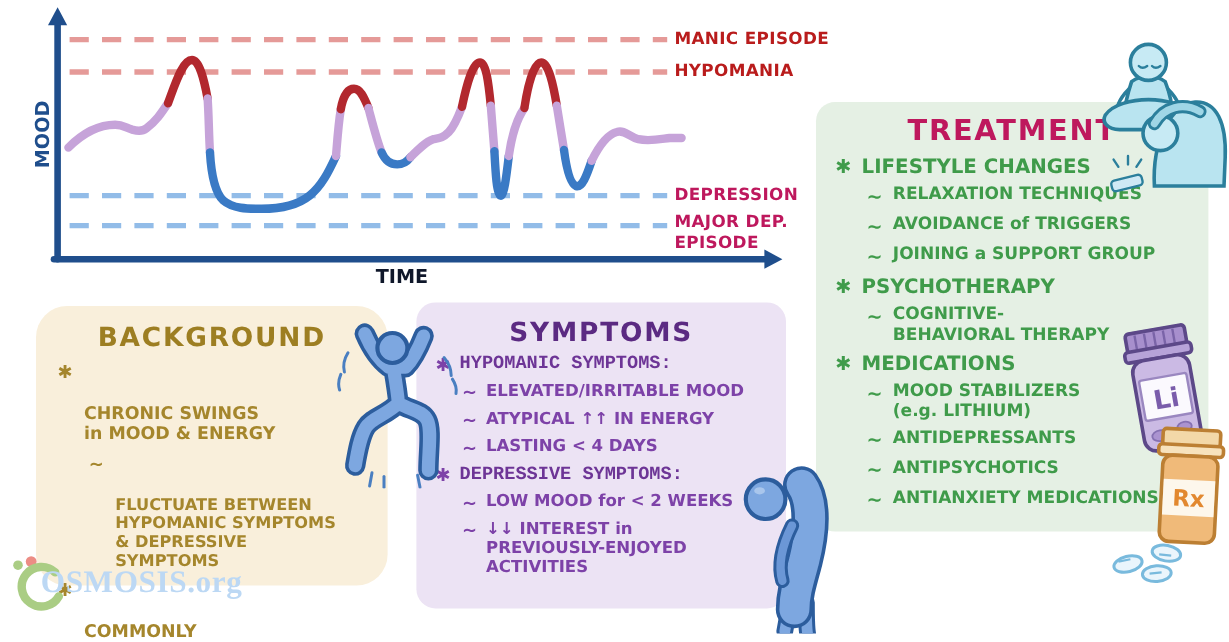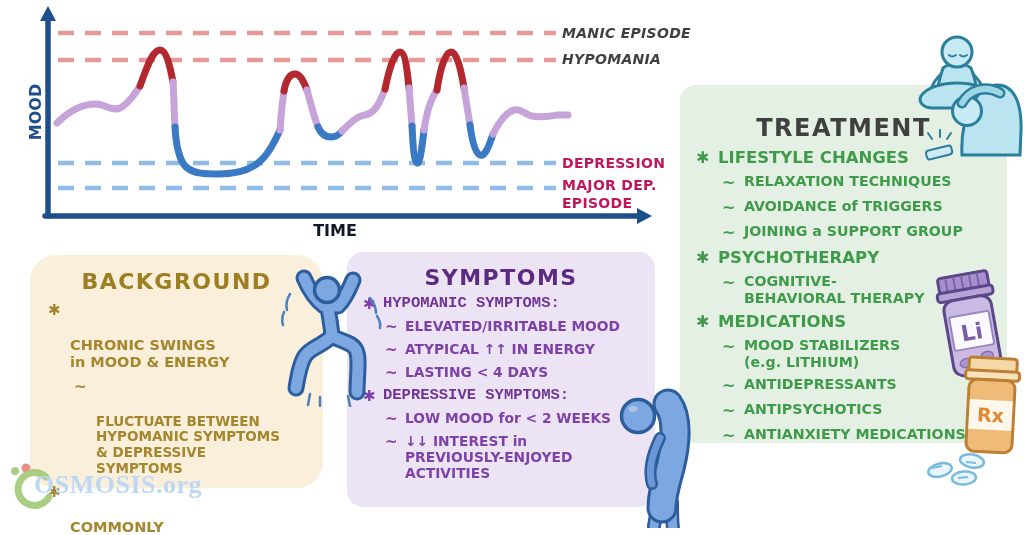--- a/index.html
+++ b/index.html
@@ -8,41 +8,41 @@
   .abs{position:absolute;}
   .box{position:absolute;border-radius:16px;}
   .box-title{font-weight:700;text-align:center;letter-spacing:1.5px;}
   .items{position:relative;}
   .li{display:flex;align-items:flex-start;}
   .bul{flex:none;font-weight:700;}
   .txt{font-weight:700;line-height:1.16;}
   
   .axis-label{font-weight:700;color:#1f4e8c;}
   .thr-label{position:absolute;font-size:14px;font-weight:700;letter-spacing:0.3px;}
-  .thr-red{color:#404040;font-style:italic;}
+  .thr-red{color:#b91c1c;}
   .thr-blue{color:#be185d;}
   
   .bg-box{left:30px;top:255px;width:293px;height:233px;background:#f9efdb;border-radius:26px;}
   .bg-box .box-title{margin-top:14px;font-size:22px;color:#9d7e22;}
   .bg-box .li{margin:7px 0 0 18px;color:#a5862c;}
   .bg-box .bul{width:22px;font-size:15px;}
   .bg-box .txt{font-size:14.5px;margin-top:36px;}
   .bg-box .sub{margin-left:44px;}
   .bg-box .sub .txt{font-size:13.5px;}
   
   .sy-box{left:347px;top:252px;width:308px;height:255px;background:#ece3f4;}
   .sy-box .box-title{margin-top:13px;font-size:22px;color:#5b2a82;}
   .sy-box .li{margin:5px 0 0 16px;color:#7d42a8;}
   .sy-box .bul{width:20px;font-size:15px;}
   .sy-box .hd .txt{font-size:15.5px;color:#6d3596;font-family:Liberation Mono, monospace;}
   .sy-box .sub{margin-left:38px;}
   .sy-box .sub .txt{font-size:13.8px;}
   
   .tr-box{left:680px;top:85px;width:327px;height:358px;background:#e5f0e4;}
-  .tr-box .box-title{margin-top:29px;font-size:24px;color:#404040;}
+  .tr-box .box-title{margin-top:10px;font-size:24px;color:#be185d;}
   .tr-box .li{margin:6px 0 0 16px;color:#3f9b4a;}
   .tr-box .bul{width:22px;font-size:16px;}
   .tr-box .hd .txt{font-size:16.5px;}
   .tr-box .sub{margin-left:42px;}
   .tr-box .sub .txt{font-size:14.2px;}
   
   .logo-text{position:absolute;left:30px;top:8px;font-size:26px;font-weight:700;
              color:#bcd8f4;letter-spacing:0.5px;}
 </style>
 </head>

